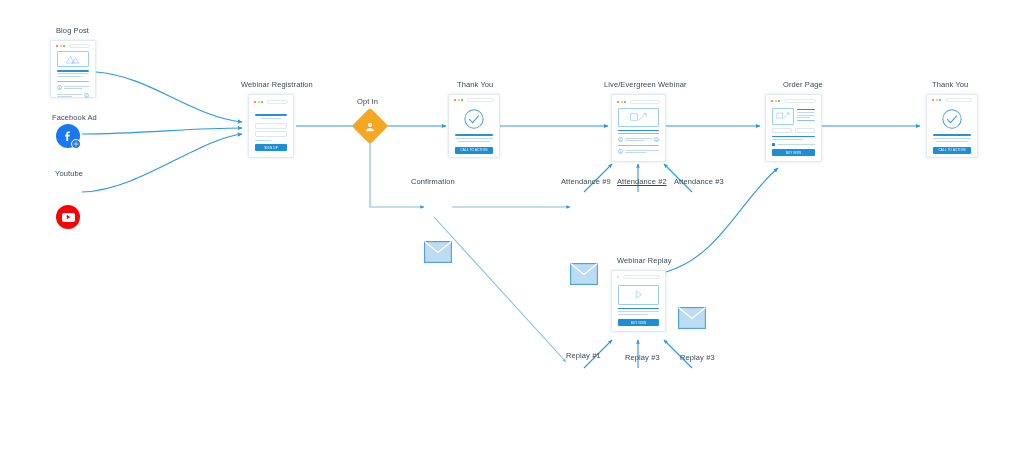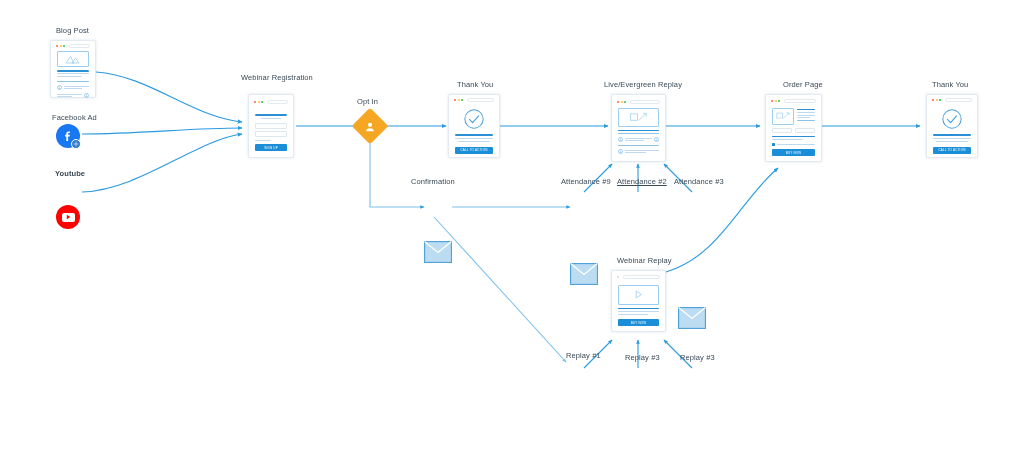--- a/index.html
+++ b/index.html
@@ -191,30 +191,30 @@
         <g stroke="#fff" stroke-width=".8">
             <path d="M4,.6 V1.6"></path>
             <path d="M4,6.4 V7.4"></path>
             <path d="M.6,4 H1.6"></path>
             <path d="M6.4,4 H7.4"></path>
           </g>
       </svg>
     </span>
   </div>
 
-  <div class="nlabel" style="left:55px; top:169px;font-weight:bold;">Youtube</div>
+  <div class="nlabel" style="left:55px; top:169px;">Youtube</div>
   <div class="node circ yt" style="left:56px; top:181px; width:24px; height:24px;">
     <span style="background:#fff;width:13px;height:9px;border-radius:2px;display:flex;align-items:center;justify-content:center;">
       <svg width="5" height="6" viewBox="0 0 6 7">
           <path d="M1,.7 L5.2,3.5 L1,6.3 Z" fill="#ff0000"></path>
         </svg>
     </span>
   </div>
 
-  <div class="nlabel" style="left:241px; top:73px;text-align:right;">Webinar Registration</div>
+  <div class="nlabel" style="left:241px; top:80px;text-align:right;">Webinar Registration</div>
   <div class="node browser" style="left:248px; top:94px; width:46px; height:64px;">
     <div class="bbar">
       <span class="dot d1"></span>
       <span class="dot d2"></span>
       <span class="dot d3"></span>
       <span class="urlbar"></span>
     </div>
     <div class="bbody" style="padding-top:7px;">
       <div class="tline dk" style="height:1.8px;"></div>
       <div class="tline" style="height:1.2px;margin-top:2.4px;width:62%;margin-left:auto;margin-right:auto;"></div>
@@ -250,21 +250,21 @@
         <circle cx="12" cy="12" r="10" fill="none" stroke="#4a9fd8" stroke-width="1.1"></circle>
         <path d="M7,12.5 L10.5,16 L17,8.5" fill="none" stroke="#4a9fd8" stroke-width="1.2" stroke-linecap="round"></path>
       </svg>
       <div class="tline dk" style="height:1.8px;margin-top:4px;width:100%;"></div>
       <div class="tline" style="height:1.1px;margin-top:2.2px;width:100%;"></div>
       <div class="tline" style="height:1.1px;margin-top:1.6px;width:82%;"></div>
       <div class="cta" style="height:7px;margin-top:5px;width:100%;">CALL TO ACTION</div>
     </div>
   </div>
 
-  <div class="nlabel" style="left:604px; top:80px;">Live/Evergreen Replay</div>
+  <div class="nlabel" style="left:604px; top:80px;">Live/Evergreen Webinar</div>
   <div class="node browser" style="left:611px; top:94px; width:55px; height:68px;">
     <div class="bbar">
       <span class="dot d1"></span>
       <span class="dot d2"></span>
       <span class="dot d3"></span>
       <span class="urlbar"></span>
     </div>
     <div class="bbody">
       <div class="imgbox" style="height:19px;">
         <svg width="20" height="13" viewBox="0 0 22 14">

